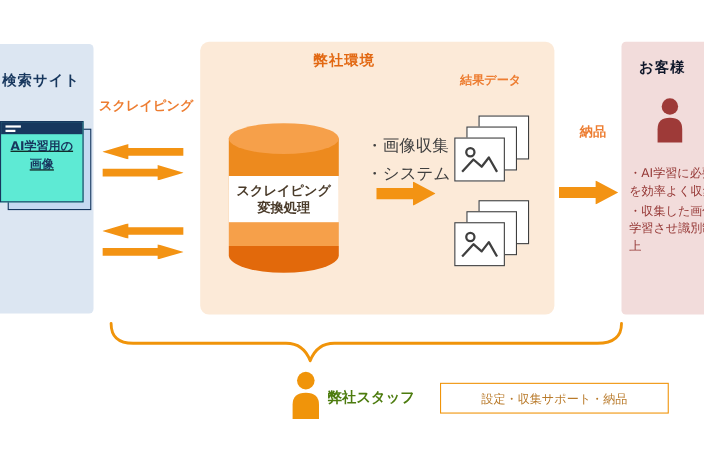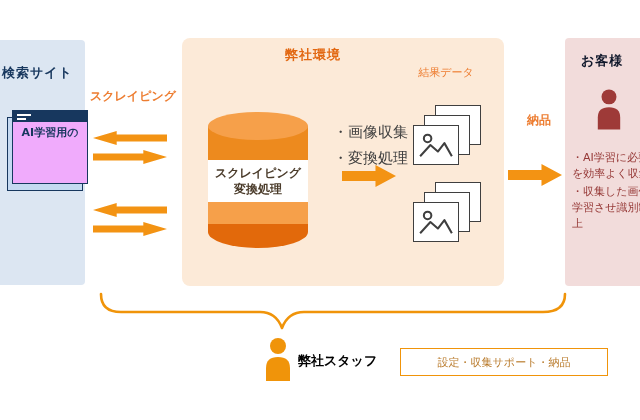--- a/index.html
+++ b/index.html
@@ -12,21 +12,21 @@
   .panel-source{left:-50px;top:40px;width:135px;height:245px;background:#dce6f2;}
   .panel-env{left:182px;top:38px;width:322px;height:248px;background:#fcead8;border-radius:8px;}
   .panel-customer{left:565px;top:38px;width:112px;height:248px;background:#f2dcdb;}
   .panel-title{position:absolute;font-weight:bold;font-size:13px;letter-spacing:1px;white-space:nowrap;}
   .t-source{left:52px;top:24px;color:#17375e;}
   .t-env{left:103px;top:8px;color:#e26812;}
   .t-customer{left:16px;top:14px;color:#0f172a;}
   
   .doc-group{position:absolute;left:50px;top:70px;width:84px;height:82px;}
   .doc-shadow{position:absolute;left:7px;top:7px;width:74px;height:72px;background:#c5d9f1;border:1.5px solid #17375e;}
-  .doc{position:absolute;left:12px;top:0;width:74px;height:72px;background:#f0abfc;border:1.5px solid #17375e;}
+  .doc{position:absolute;left:0;top:0;width:74px;height:72px;background:#5eead4;border:1.5px solid #17375e;text-decoration:underline;}
   .doc-header{position:relative;width:100%;height:11px;background:#17375e;}
   .doc-header::before{content:"";position:absolute;left:4px;top:3px;width:14px;height:1.5px;background:#fff;}
   .doc-header::after{content:"";position:absolute;left:4px;top:7px;width:9px;height:1.5px;background:#fff;}
   .doc-body{padding-top:3px;text-align:center;font-size:11px;font-weight:bold;color:#17375e;line-height:1.5;}
   
   .cylinder{position:absolute;left:26px;top:74px;width:100px;height:136px;}
   .cyl-body{position:absolute;left:0;top:14px;width:100%;height:122px;
     background:linear-gradient(180deg,#ed8a1e 0%,#ed8a1e 38%,#f6a04a 38%,#f6a04a 80%,#e2690b 80%,#e2690b 100%);
     border-radius:0 0 50% 50% / 0 0 16px 16px;}
   .cyl-top{position:absolute;left:0;top:0;width:100%;height:28px;background:#f6a04a;border-radius:50%;}
@@ -41,46 +41,47 @@
   .arr-lg{width:54px;height:22px;clip-path:polygon(0 27%,62% 27%,62% 0,100% 50%,62% 100%,62% 73%,0 73%);}
   .flow-label{position:absolute;font-weight:bold;font-size:12px;color:#ed7d31;text-align:center;white-space:nowrap;}
   
   .stack{position:absolute;width:70px;height:62px;}
   .card{position:absolute;width:46px;height:40px;background:#fff;border:1.5px solid #3f3f3f;box-sizing:border-box;}
   .card-back{left:22px;top:0;}
   .card-mid{left:11px;top:10px;}
   .card-front{left:0;top:20px;display:flex;align-items:center;justify-content:center;}
   
   .result-label{position:absolute;left:216px;top:28px;width:96px;text-align:center;
-    font-weight:normal;font-size:11px;color:#ed7d31;line-height:1.35;}
+    font-weight:bold;font-size:11px;color:#ed7d31;line-height:1.35;}
   .process-notes{position:absolute;left:151px;top:82px;font-size:15px;color:#3f3f3f;line-height:1.7;white-space:nowrap;}
   .customer-notes{position:absolute;left:7px;top:112px;width:112px;font-size:11px;color:#953735;line-height:1.45;}
   .customer-notes div{margin-bottom:2px;}
   
   .person{position:absolute;}
   
   .brace{position:absolute;left:95px;top:292px;}
-  .staff-label{position:absolute;left:298px;top:352px;font-size:13px;font-weight:bold;color:#000000;white-space:nowrap;}
+  .staff-label{position:absolute;left:298px;top:352px;font-size:13px;font-weight:bold;color:#4d7c0f;white-space:nowrap;}
   .support-box{position:absolute;left:400px;top:348px;width:208px;height:28px;box-sizing:border-box;
     border:1px solid #f0940a;background:#fff;display:flex;align-items:center;justify-content:center;
     font-size:11px;color:#b97a2a;white-space:nowrap;}
 </style>
 </head>
 <body>
 
 <div class="stage">
 
   <div class="panel panel-source">
     <div class="panel-title t-source">検索サイト</div>
     <div class="doc-group">
       <div class="doc-shadow"></div>
       <div class="doc">
         <div class="doc-header"></div>
         <div class="doc-body">
           <div>AI学習用の</div>
+          <div>画像</div>
         </div>
       </div>
     </div>
   </div>
 
   <div class="flow-label" style="left:90px;top:88px;width:86px;">スクレイピング</div>
   <div class="arr arr-sm arr-sm-left" style="left:93px;top:131px;"></div>
   <div class="arr arr-sm arr-sm-right" style="left:93px;top:150px;"></div>
   <div class="arr arr-sm arr-sm-left" style="left:93px;top:203px;"></div>
   <div class="arr arr-sm arr-sm-right" style="left:93px;top:222px;"></div>
@@ -92,21 +93,21 @@
       <div class="cyl-body"></div>
       <div class="cyl-top"></div>
       <div class="cyl-band">
         <div>スクレイピング</div>
         <div>変換処理</div>
       </div>
     </div>
 
     <div class="process-notes">
       <div>・画像収集</div>
-      <div>・変換処理</div>
+      <div>・システム</div>
     </div>
 
     <div class="arr arr-lg" style="left:160px;top:127px;"></div>
 
     <div class="result-label">
       <div>結果データ</div>
     </div>
 
     <div class="stack" style="left:231px;top:67px;">
       <div class="card card-back"></div>

